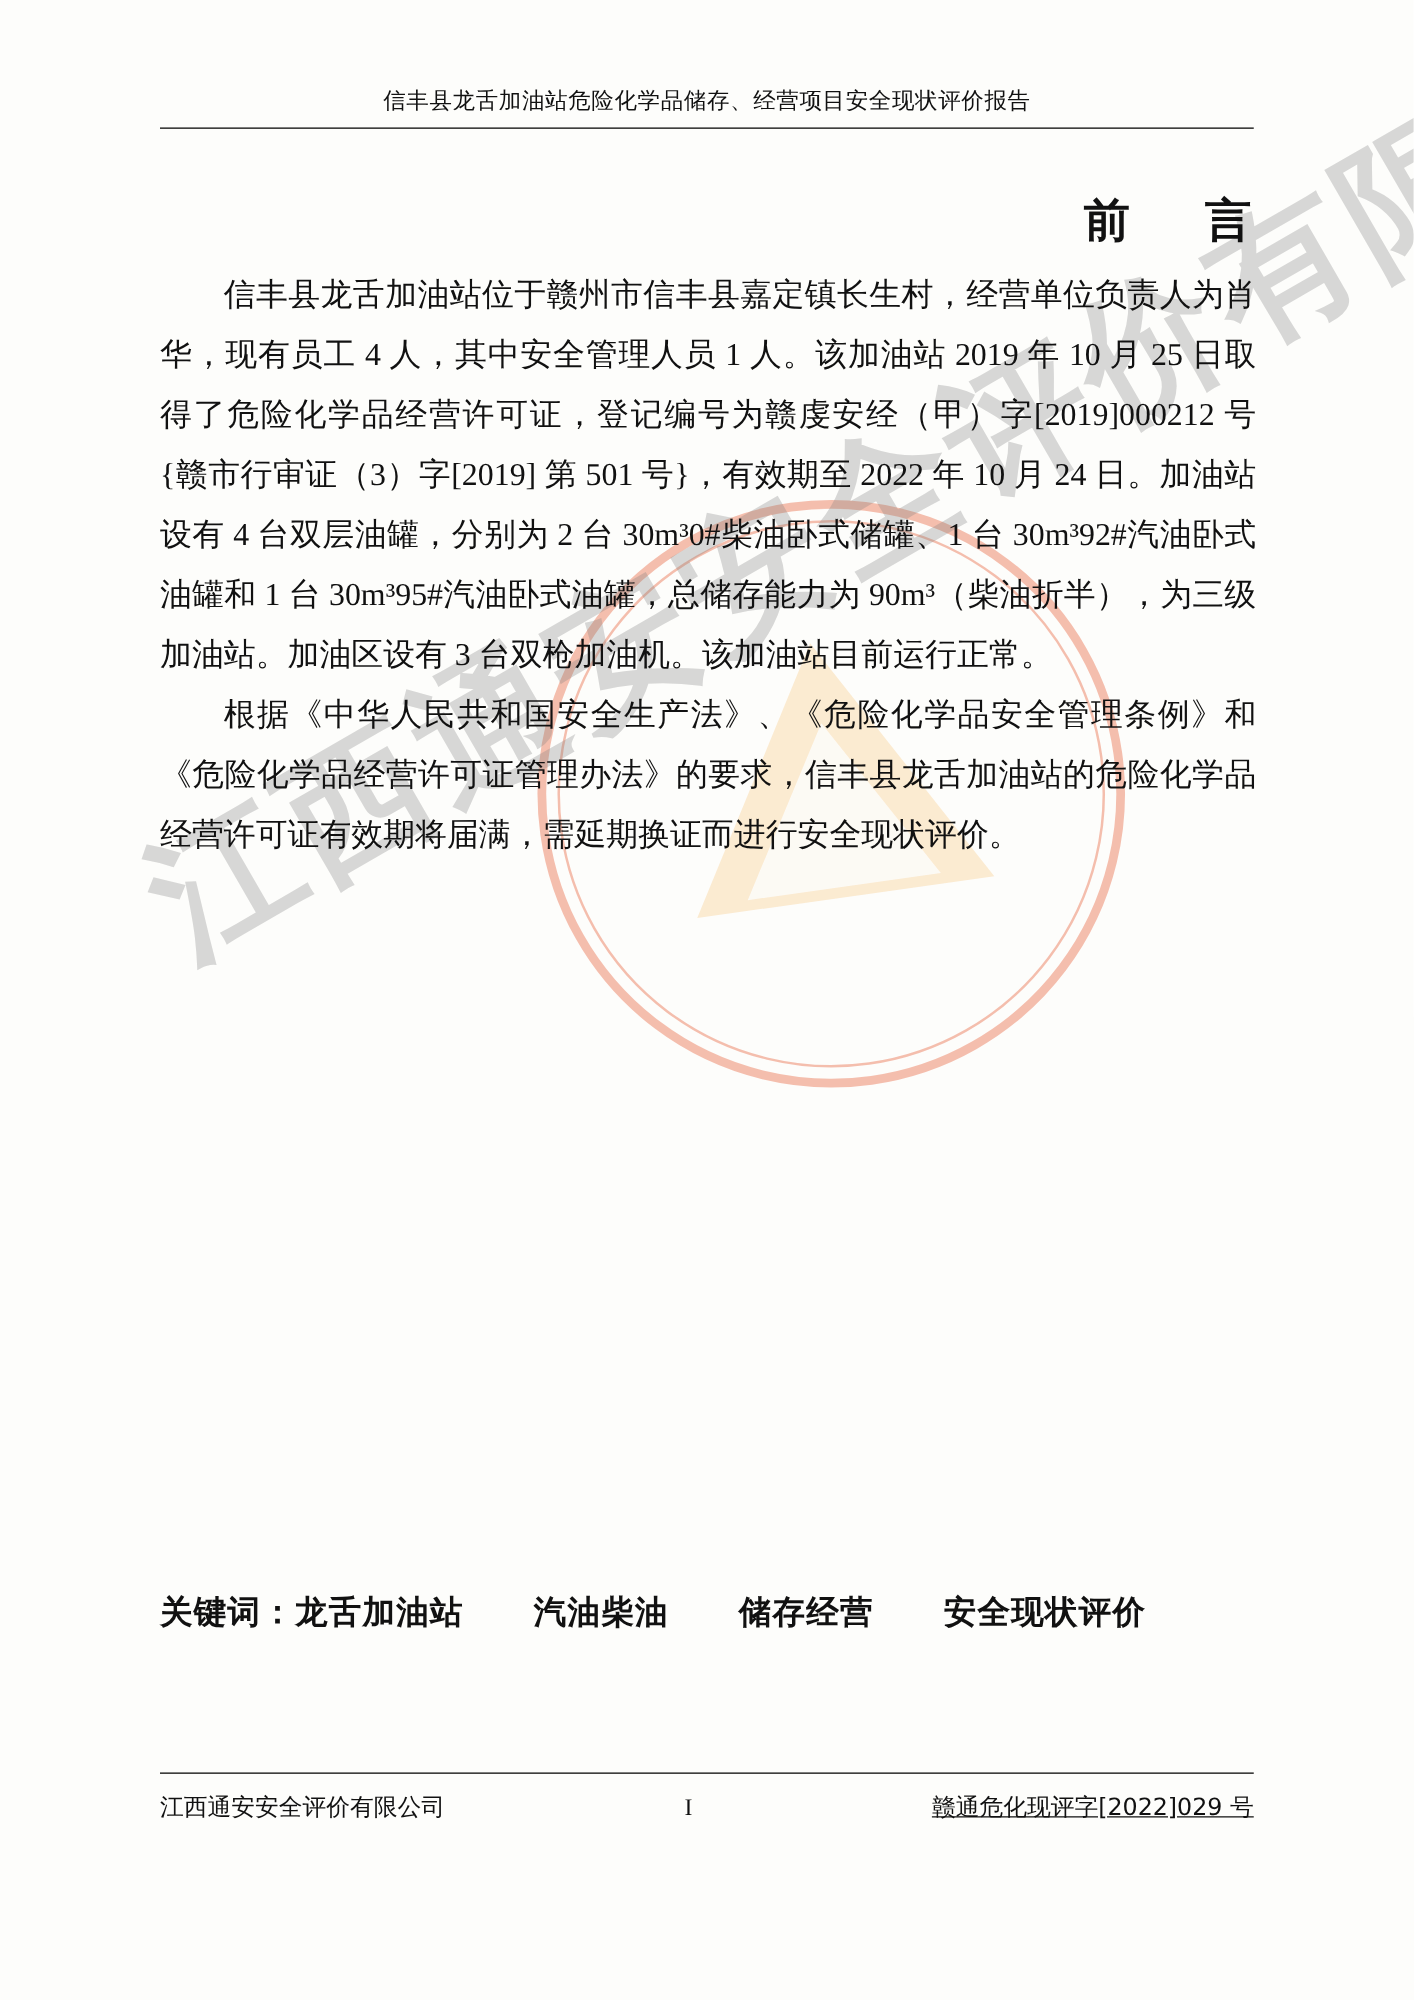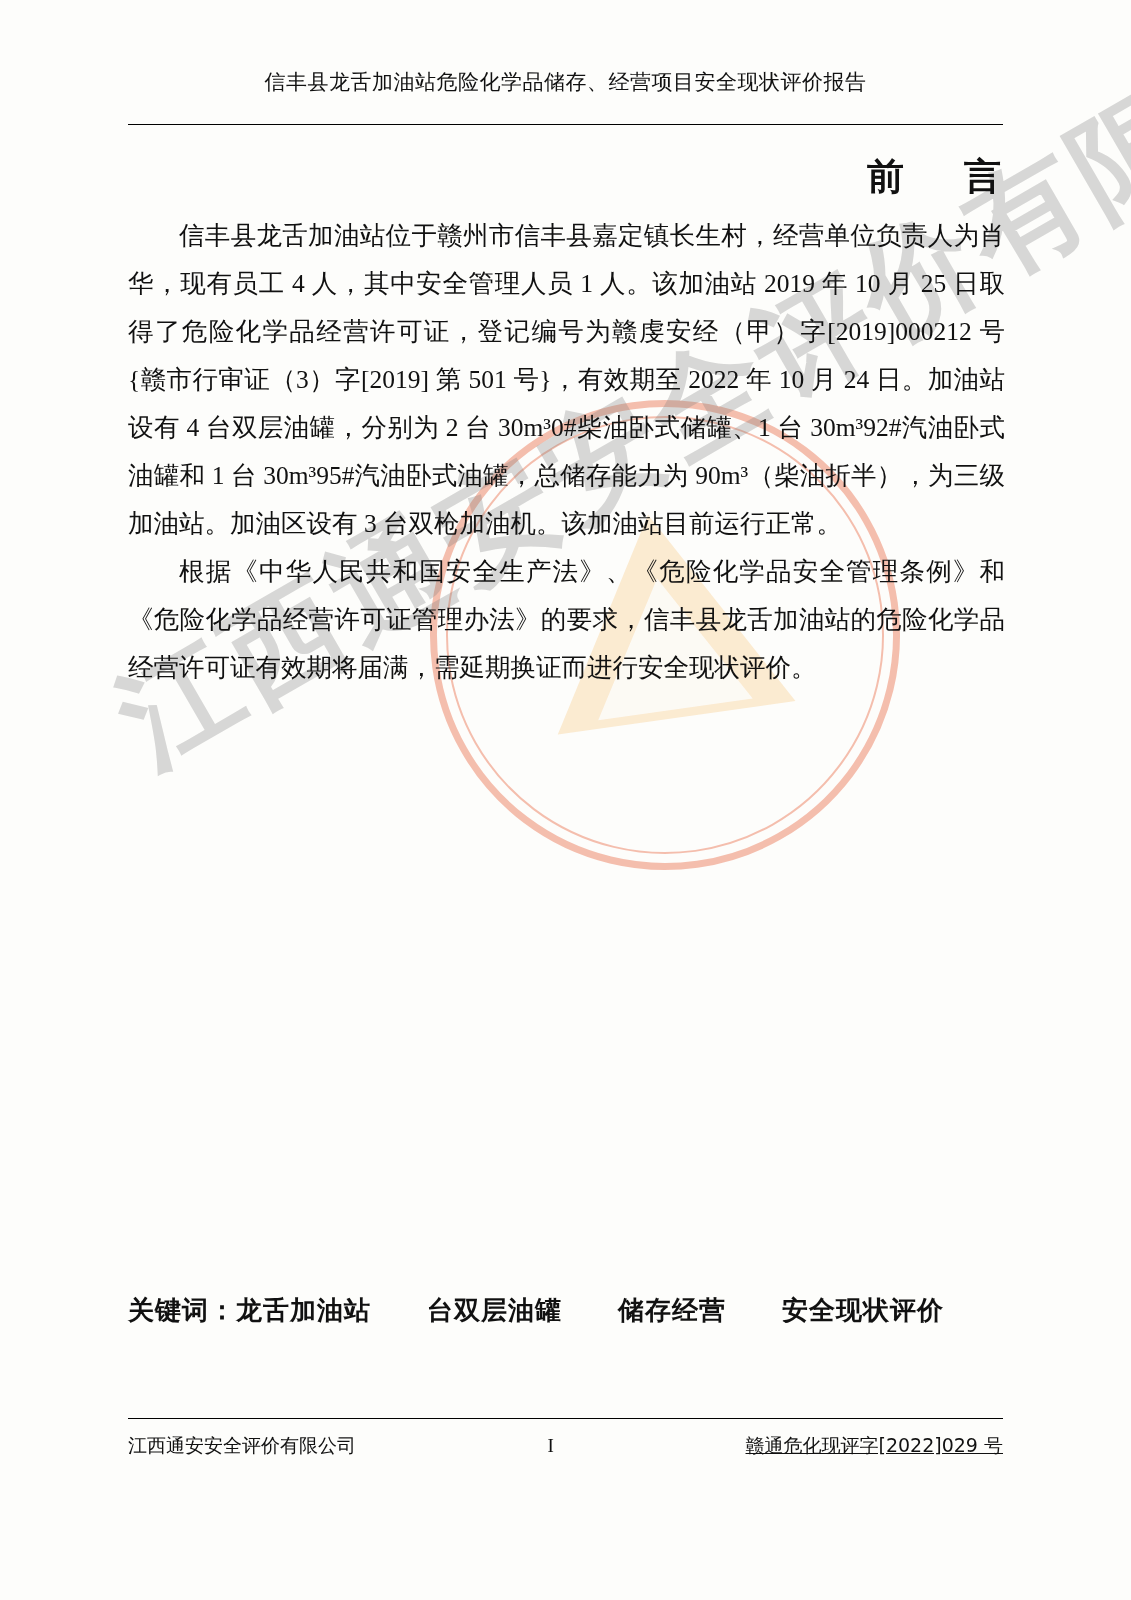--- a/index.html
+++ b/index.html
@@ -106,23 +106,23 @@
   .content {
     position: relative;
     z-index: 2;
   }
   .header {
     position: absolute;
     left: 128px;
     top: 68px;
     width: 875px;
     text-align: center;
-    font-size: 21px;
+    font-size: 18px;
     letter-spacing: 0.5px;
-    padding-bottom: 28px;
+    padding-bottom: 10px;
     border-bottom: 1.6px solid #000;
     font-family: "DejaVu Sans", "Liberation Sans", sans-serif;
   }
 
   .title {
     position: absolute;
     left: 128px;
     top: 152px;
     width: 875px;
     text-align: right;
@@ -152,21 +152,21 @@
   .keywords {
     position: absolute;
     left: 128px;
     top: 1272px;
     width: 877px;
     font-size: 26px;
     font-weight: bold;
     letter-spacing: 1px;
     font-family: "DejaVu Sans", "Liberation Sans", sans-serif;
   }
-  .keywords .kw { display: inline-block; margin-right: 56px; margin-top: 21px; }
+  .keywords .kw { display: inline-block; margin-right: 56px; }
   .keywords .kw:last-child { margin-right: 0; }
 
   .footer {
     position: absolute;
     left: 128px;
     top: 1418px;
     width: 875px;
     border-top: 1.4px solid #000;
     padding-top: 14px;
     display: flex;
@@ -200,21 +200,21 @@
     <div class="title">
       <span>前</span><span class="gap"></span><span>言</span>
     </div>
 
     <div class="body-text">
       <p>信丰县龙舌加油站位于赣州市信丰县嘉定镇长生村，经营单位负责人为肖华，现有员工 4 人，其中安全管理人员 1 人。该加油站 2019 年 10 月 25 日取得了危险化学品经营许可证，登记编号为赣虔安经（甲）字[2019]000212 号{赣市行审证（3）字[2019] 第 501 号}，有效期至 2022 年 10 月 24 日。加油站设有 4 台双层油罐，分别为 2 台 30m³0#柴油卧式储罐、1 台 30m³92#汽油卧式油罐和 1 台 30m³95#汽油卧式油罐，总储存能力为 90m³（柴油折半），为三级加油站。加油区设有 3 台双枪加油机。该加油站目前运行正常。</p>
       <p>根据《中华人民共和国安全生产法》、《危险化学品安全管理条例》和《危险化学品经营许可证管理办法》的要求，信丰县龙舌加油站的危险化学品经营许可证有效期将届满，需延期换证而进行安全现状评价。</p>
     </div>
 
     <div class="keywords">
-      <span class="kw">关键词：龙舌加油站</span><span class="kw">台双层油罐</span><span class="kw">储存经营</span><span class="kw">安全现状评价</span>
+      <span class="kw">关键词：龙舌加油站</span><span class="kw">汽油柴油</span><span class="kw">储存经营</span><span class="kw">安全现状评价</span>
     </div>
 
     <div class="footer">
       <div class="left">江西通安安全评价有限公司</div>
       <div class="center">I</div>
       <div class="right">赣通危化现评字[2022]029 号</div>
     </div>
 
   </div>
 </div>

